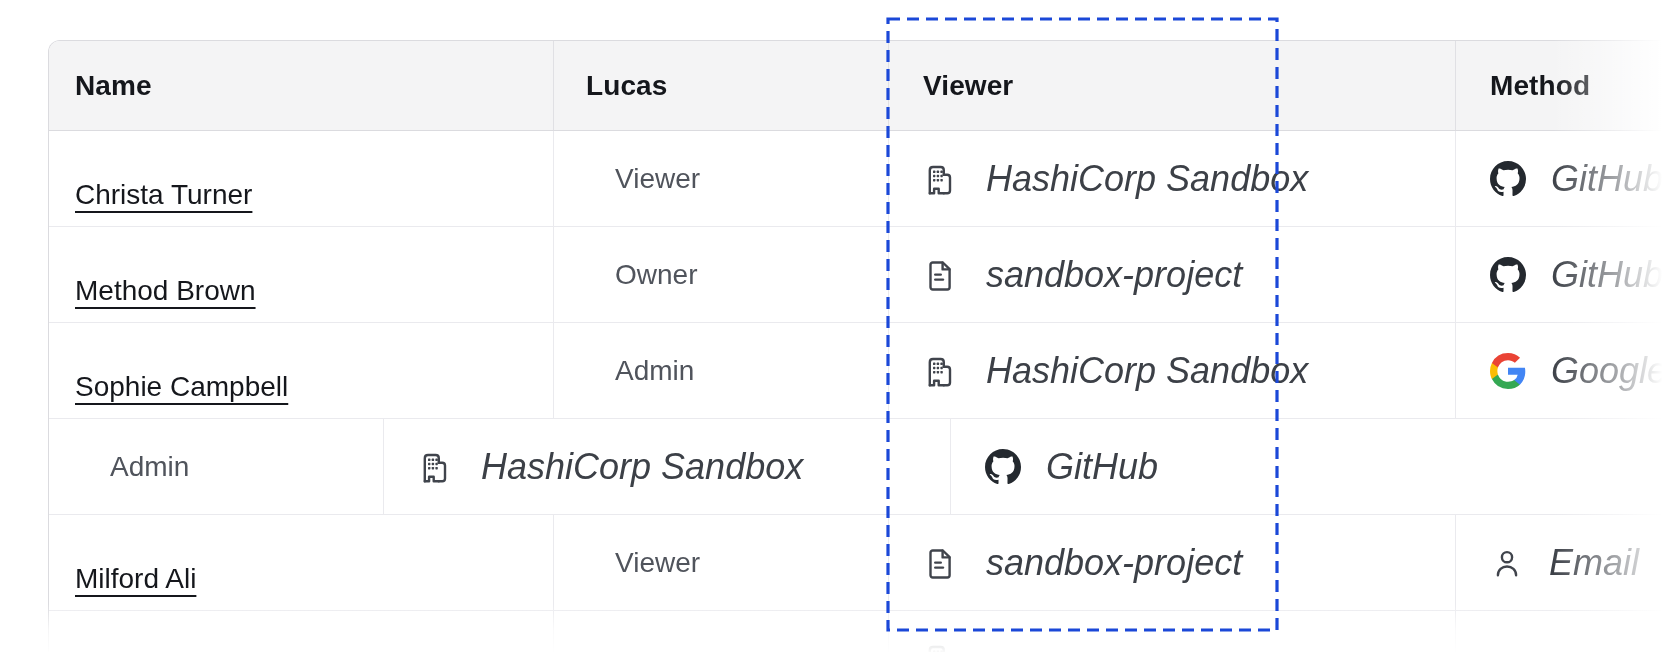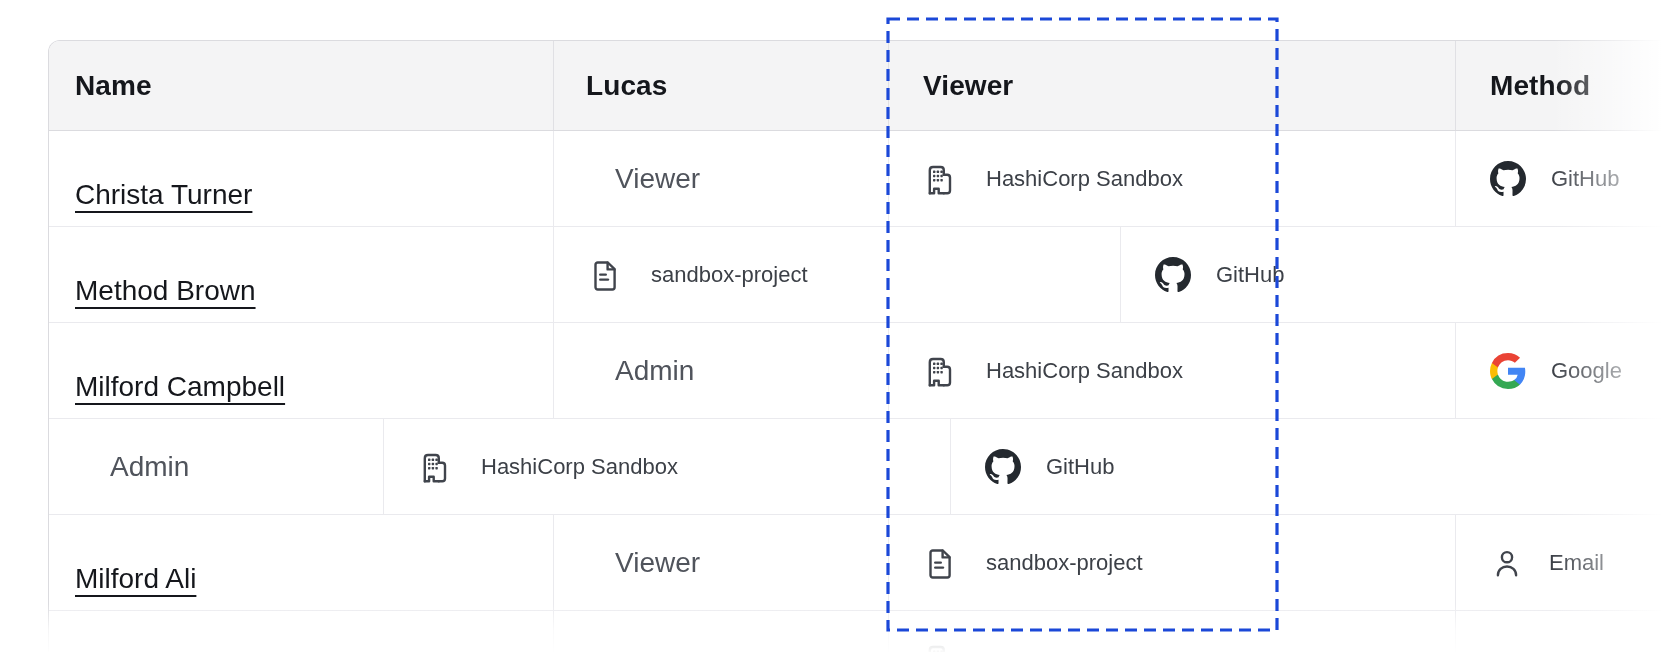--- a/index.html
+++ b/index.html
@@ -56,21 +56,21 @@
     font-size: 28px;
     font-weight: 500;
     color: var(--name-text, #16181d);
     text-decoration: underline;
     text-underline-offset: 7px;
     text-decoration-thickness: 2px;
     cursor: pointer;
     margin-top: 32px;
   }
   .role-label { font-size: 28px; color: var(--muted-text, #50545c); margin-left: 29px; }
-  .scope-label, .method-label { font-size: 22px; color: var(--cell-text, #3c4047); }
+  .scope-label, .method-label { font-size: 36px; color: var(--cell-text, #3c4047); font-style: italic; }
 
   .icon-slot { display: inline-flex; align-items: center; justify-content: center; }
   .icon-slot svg { display: block; }
 
   
   .fade-right {
     position: absolute;
     left: 1552px; top: 0;
     width: 120px; height: 652px;
     background: linear-gradient(to right, rgba(255,255,255,0) 0%, rgba(255,255,255,0.55) 55%, #ffffff 92%);
@@ -148,20 +148,23 @@
   </svg>
 </span>
       <span class="method-label">GitHub</span>
     </div>
   </div>
 
   <div class="trow">
     <div class="cell c-name">
       <a class="name-link">Method Brown</a>
     </div>
+    <div class="cell c-role">
+      <span class="role-label">Owner</span>
+    </div>
     <div class="cell c-scope">
       <span class="icon-slot">
   <svg width="34" height="34" viewBox="0 0 34 34">
     <g fill="none" stroke="var(--icon, #40444c)" stroke-width="2.4" stroke-linejoin="round" stroke-linecap="round">
       <path d="M7.5 29.3 V6.7 c0-1.2 1-2.2 2.2-2.2 h10.1 L26.6 11.2 v18.1 c0 1.2-1 2.2-2.2 2.2 H9.7 c-1.2 0-2.2-1-2.2-2.2 Z"></path>
       <path d="M19.6 4.8 v6.6 h6.8"></path>
       <path d="M12.2 16.6 h5.6"></path>
       <path d="M12.2 21.6 h7.8"></path>
     </g>
   </svg>
@@ -173,21 +176,21 @@
   <svg width="36" height="36" viewBox="0 0 16 16">
     <path fill="#24292f" d="M8 0C3.58 0 0 3.58 0 8c0 3.54 2.29 6.53 5.47 7.59.4.07.55-.17.55-.38 0-.19-.01-.82-.01-1.49-2.01.37-2.53-.49-2.69-.94-.09-.23-.48-.94-.82-1.13-.28-.15-.68-.52-.01-.53.63-.01 1.08.58 1.23.82.72 1.21 1.87.87 2.33.66.07-.52.28-.87.51-1.07-1.78-.2-3.64-.89-3.64-3.95 0-.87.31-1.59.82-2.15-.08-.2-.36-1.02.08-2.12 0 0 .67-.21 2.2.82.64-.18 1.32-.27 2-.27s1.36.09 2 .27c1.53-1.04 2.2-.82 2.2-.82.44 1.1.16 1.92.08 2.12.51.56.82 1.27.82 2.15 0 3.07-1.87 3.75-3.65 3.95.29.25.54.73.54 1.48 0 1.07-.01 1.93-.01 2.2 0 .21.15.46.55.38A8.01 8.01 0 0 0 16 8c0-4.42-3.58-8-8-8Z"></path>
   </svg>
 </span>
       <span class="method-label">GitHub</span>
     </div>
   </div>
 
   <div class="trow">
     <div class="cell c-name">
-      <a class="name-link">Milford Campbell</a>
+      <a class="name-link">Sophie Campbell</a>
     </div>
     <div class="cell c-role">
       <span class="role-label">Admin</span>
     </div>
     <div class="cell c-scope">
       <span class="icon-slot">
   <svg width="34" height="34" viewBox="0 0 34 34">
     <g fill="none" stroke="var(--icon, #40444c)" stroke-width="2.4" stroke-linejoin="round" stroke-linecap="round">
       <path d="M6.8 31.3 V8.2 c0-1.8 1.4-3.2 3.2-3.2 h7.6 c1.8 0 3.2 1.4 3.2 3.2 v4.6"></path>
       <path d="M6.8 31.3 h4.3 v-4.6 h4.6 v4.6 h5.1"></path>

